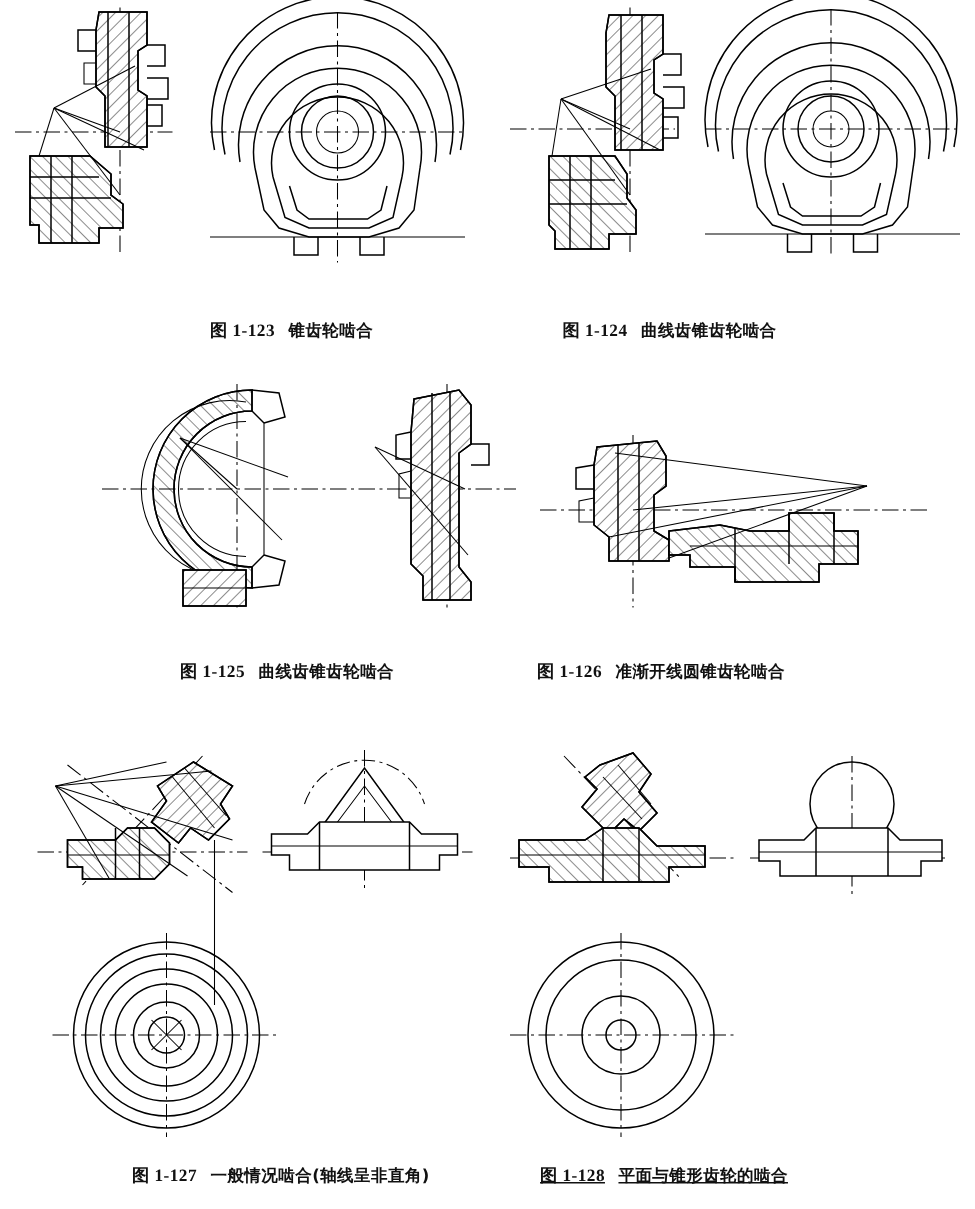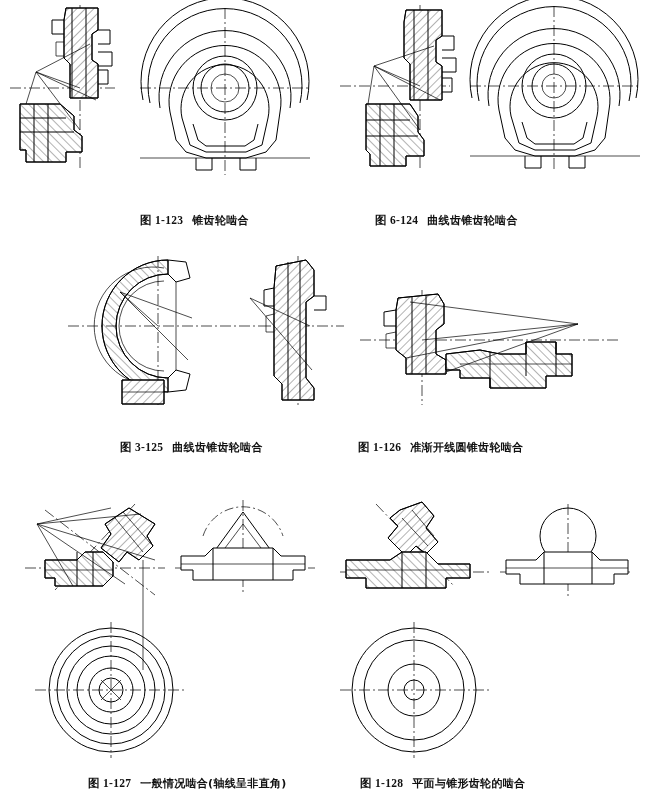--- a/index.html
+++ b/index.html
@@ -169,21 +169,21 @@
         <polyline class="ln" points="169,110 175,138 185,150 205,156 245,156 265,150 275,138 279,110"></polyline>
         <polyline class="ln" points="181,116 189,143 205,150 245,150 261,143 267,116"></polyline>
         <polyline class="ln" points="192,122 197,138 205,144 244,144 253,138 257,122"></polyline>
         <polyline class="ln" points="195,156 195,168 211,168 211,156"></polyline>
         <polyline class="ln" points="239,156 239,168 255,168 255,156"></polyline>
         <line class="thin" x1="140" y1="156" x2="310" y2="156"></line>
       </g>
     </svg>
   </div>
   <div class="caption" style="left:375px; top:213px;">
-    <span class="num">图 6-124</span><span class="txt">曲线齿锥齿轮啮合</span>
+    <span class="num">图 1-124</span><span class="txt">曲线齿锥齿轮啮合</span>
   </div>
 
   <div class="fig" style="left:60px; top:248px; width:290px; height:185px;">
     <svg width="290" height="185" viewBox="0 0 290 185">
       <defs>
         <pattern id="h45c" width="6" height="6" patternTransform="rotate(45)" patternUnits="userSpaceOnUse">
           <line x1="0" y1="0" x2="0" y2="6" class="hatchline"></line>
         </pattern>
         <pattern id="h135c" width="6" height="6" patternTransform="rotate(-45)" patternUnits="userSpaceOnUse">
           <line x1="0" y1="0" x2="0" y2="6" class="hatchline"></line>
@@ -218,21 +218,21 @@
       <polyline class="ln" points="228,14 228,152"></polyline>
       <polyline class="ln" points="240,13 240,152"></polyline>
       <polyline class="ln" points="214,40 204,42 204,58 214,58"></polyline>
       <polyline class="thin" points="214,66 206,68 206,84 214,84"></polyline>
       <polyline class="ln" points="254,48 266,48 266,62 254,62"></polyline>
       <line class="thin" x1="190" y1="50" x2="250" y2="78"></line>
       <line class="thin" x1="190" y1="50" x2="252" y2="122"></line>
     </svg>
   </div>
   <div class="caption" style="left:120px; top:440px;">
-    <span class="num">图 3-125</span><span class="txt">曲线齿锥齿轮啮合</span>
+    <span class="num">图 1-125</span><span class="txt">曲线齿锥齿轮啮合</span>
   </div>
 
   <div class="fig" style="left:350px; top:280px; width:280px; height:150px;">
     <svg width="280" height="150" viewBox="0 0 280 150">
       <defs>
         <pattern id="h45d" width="6" height="6" patternTransform="rotate(45)" patternUnits="userSpaceOnUse">
           <line x1="0" y1="0" x2="0" y2="6" class="hatchline"></line>
         </pattern>
         <pattern id="h135d" width="6" height="6" patternTransform="rotate(-45)" patternUnits="userSpaceOnUse">
           <line x1="0" y1="0" x2="0" y2="6" class="hatchline"></line>
@@ -368,17 +368,17 @@
       <g>
         <line class="ctr" x1="10" y1="200" x2="160" y2="200"></line>
         <line class="ctr" x1="84" y1="132" x2="84" y2="268"></line>
         <circle class="ln" cx="84" cy="200" r="62"></circle>
         <circle class="ln" cx="84" cy="200" r="50"></circle>
         <circle class="ln" cx="84" cy="200" r="26"></circle>
         <circle class="ln" cx="84" cy="200" r="10"></circle>
       </g>
     </svg>
   </div>
-  <div class="caption" style="left:360px; top:776px;">
+  <div class="caption" style="left:360px; top:776px;text-decoration:underline;">
     <span class="num">图 1-128</span><span class="txt">平面与锥形齿轮的啮合</span>
   </div>
 
 </div>
 
 </body></html>

